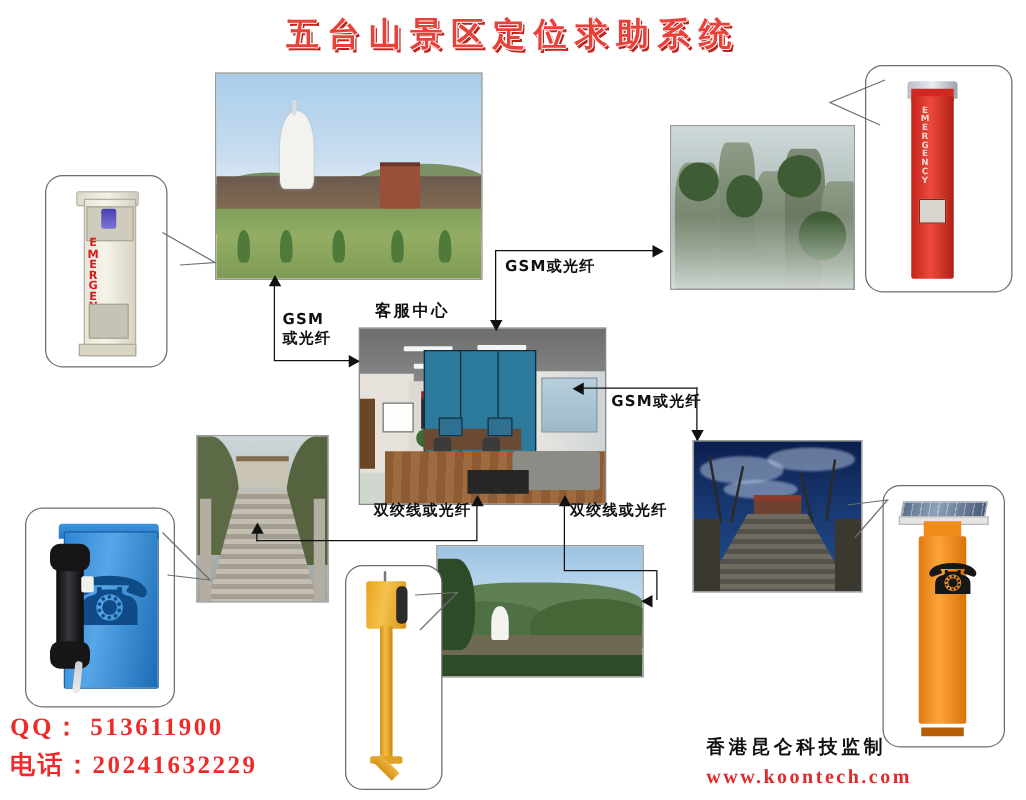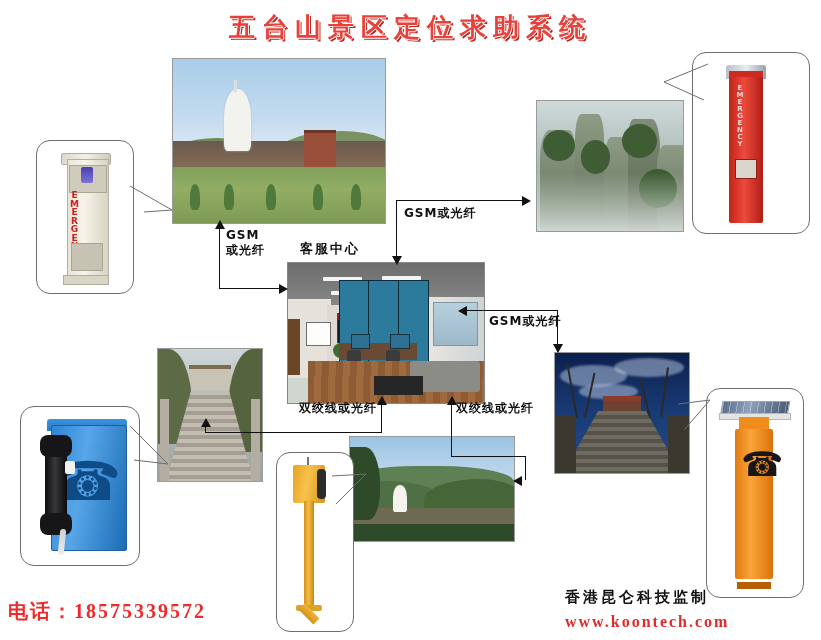--- a/index.html
+++ b/index.html
@@ -407,21 +407,21 @@
         <path d="M2 6 L34 2 L8 32" fill="none" stroke="#6e6e6e" stroke-width="1"></path>
       </svg>
   </div>
 
   <div class="center-label">客服中心</div>
 
   <div class="ln lnv" style="left:219px;top:228px;height:60px"></div>
   <div class="ln lnh" style="left:219px;top:288px;width:62px"></div>
   <div class="arrow ar-u" style="left:215px;top:220px"></div>
   <div class="arrow ar-r" style="left:279px;top:284px"></div>
-  <div class="lbl lbl2" style="left:226px;top:228px">
+  <div class="lbl lbl2" style="left:226px;top:248px">
     <span>GSM</span><br>
     <span>或光纤</span>
   </div>
 
   <div class="ln lnv" style="left:396px;top:200px;height:62px"></div>
   <div class="ln lnh" style="left:396px;top:200px;width:128px"></div>
   <div class="arrow ar-d" style="left:392px;top:256px"></div>
   <div class="arrow ar-r" style="left:522px;top:196px"></div>
   <div class="lbl" style="left:404px;top:205px">GSM或光纤</div>
 
@@ -438,17 +438,18 @@
   <div class="arrow ar-u" style="left:201px;top:418px"></div>
   <div class="lbl" style="left:299px;top:400px">双绞线或光纤</div>
 
   <div class="ln lnv" style="left:451px;top:404px;height:52px"></div>
   <div class="ln lnh" style="left:451px;top:456px;width:74px"></div>
   <div class="ln lnv" style="left:525px;top:456px;height:24px"></div>
   <div class="arrow ar-u" style="left:447px;top:396px"></div>
   <div class="arrow ar-l" style="left:513px;top:476px"></div>
   <div class="lbl" style="left:456px;top:400px">双绞线或光纤</div>
 
-  <div class="foot-left" id="tel-line">电话：18575339572</div>
+  <div class="foot-left" id="qq-line">QQ： 513611900</div>
+  <div class="foot-left" id="tel-line">电话：20241632229</div>
   <div id="brand-url">www.koontech.com</div>
   <div id="brand-cn">香港昆仑科技监制</div>
 
 </div>
 
 </body></html>

